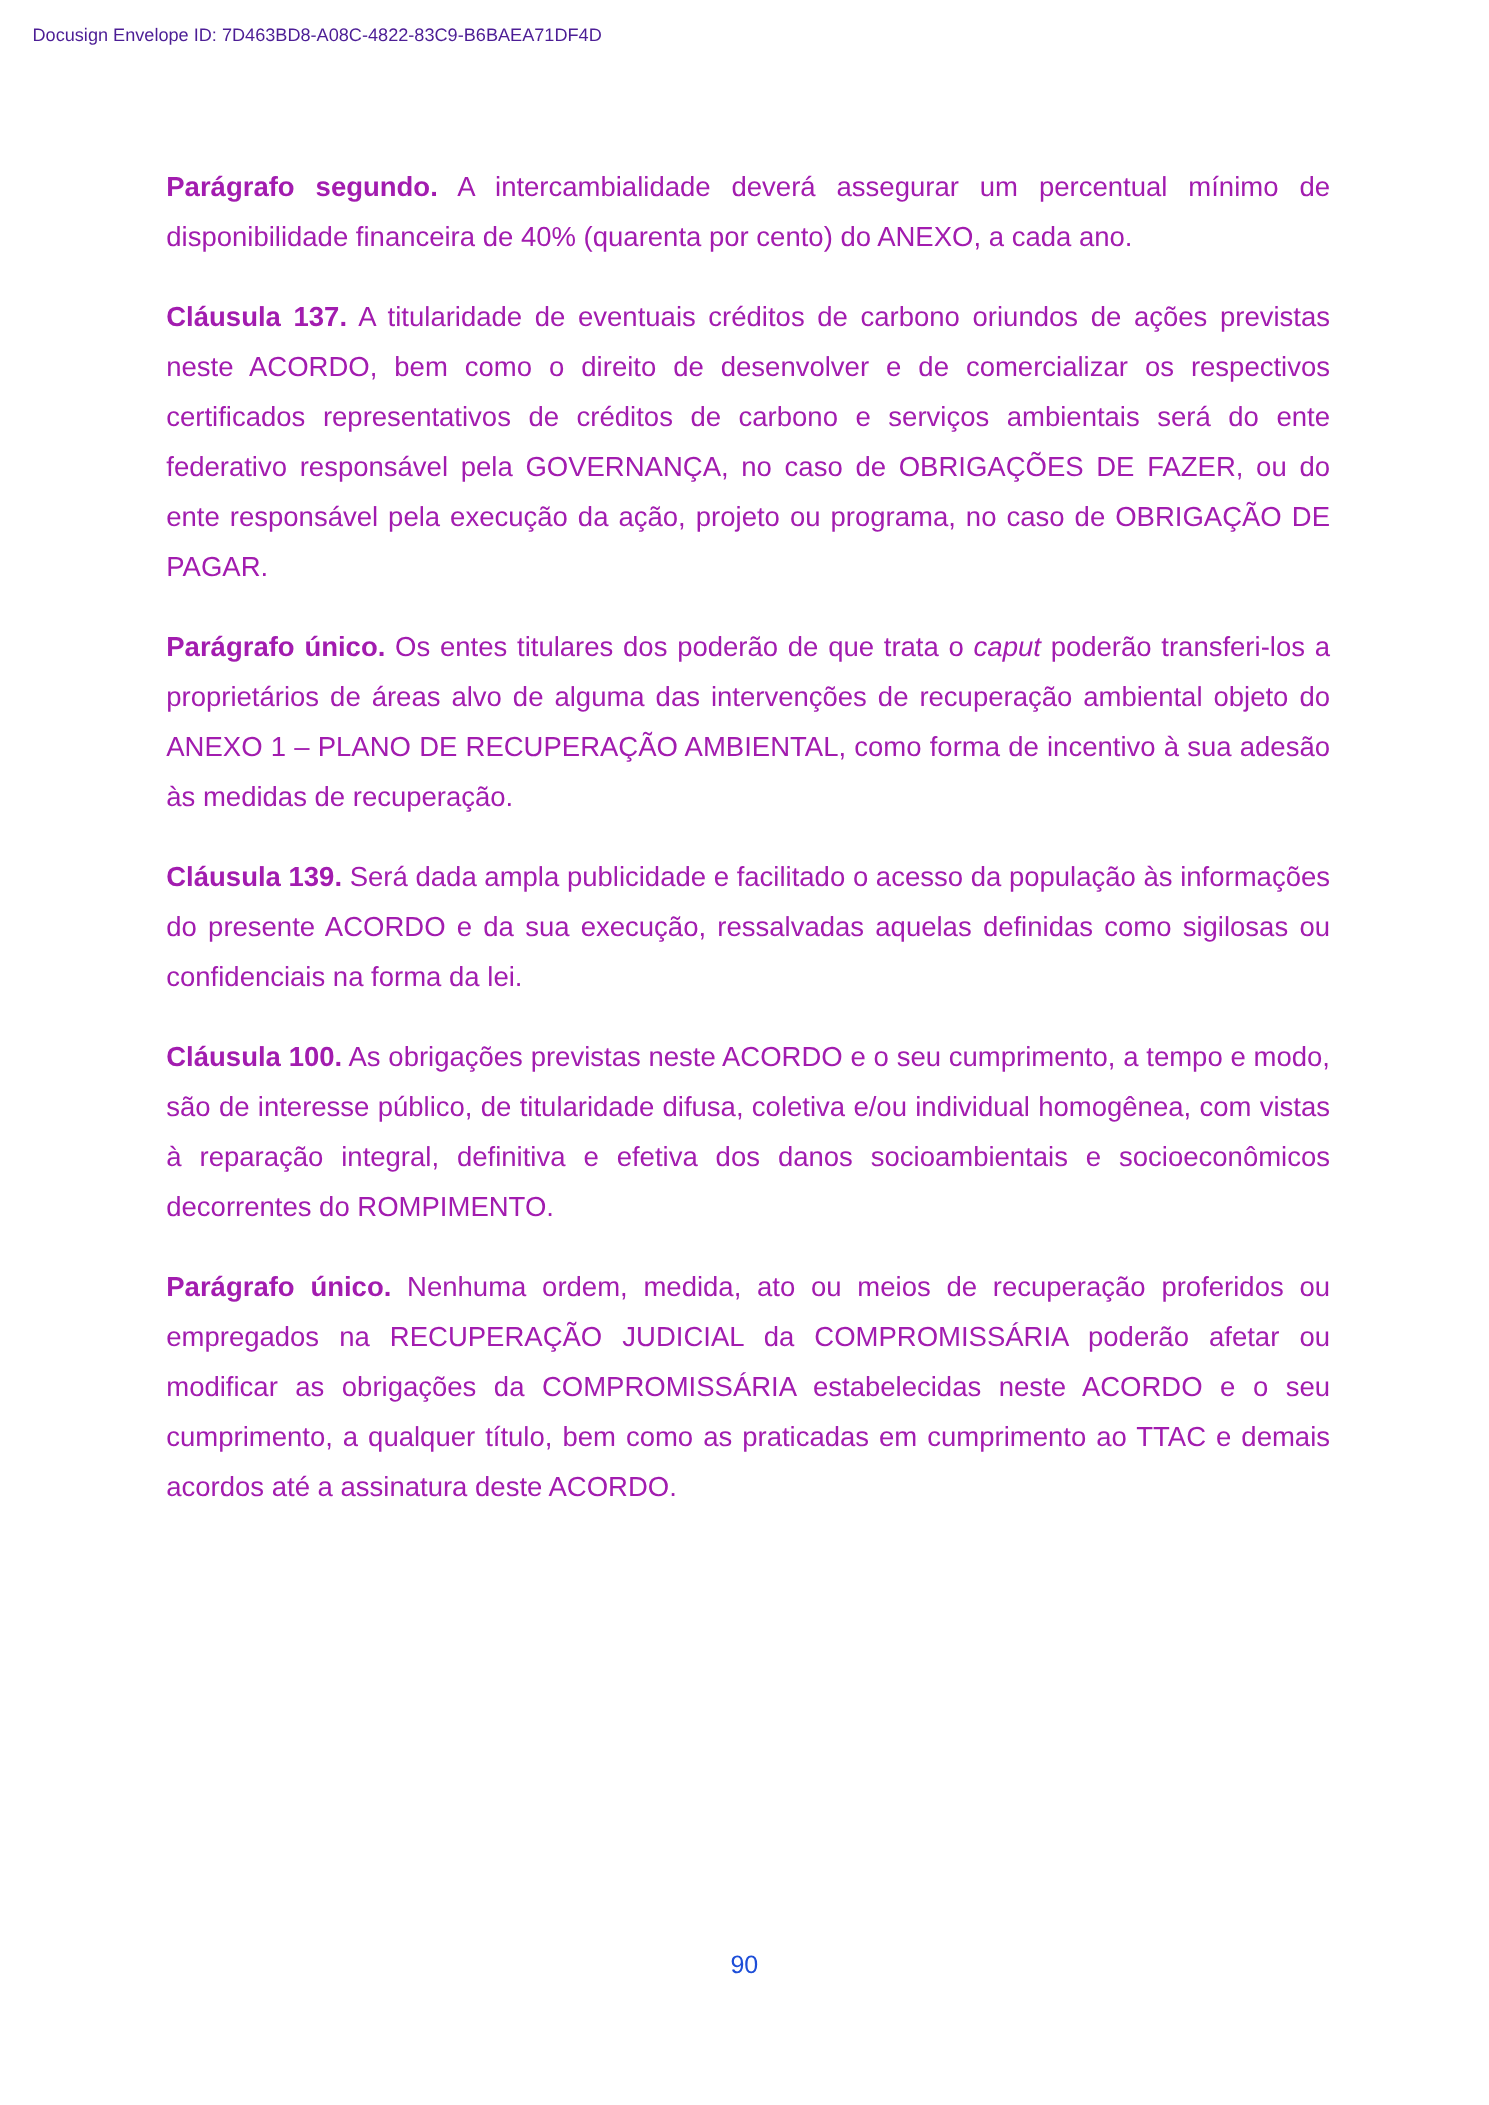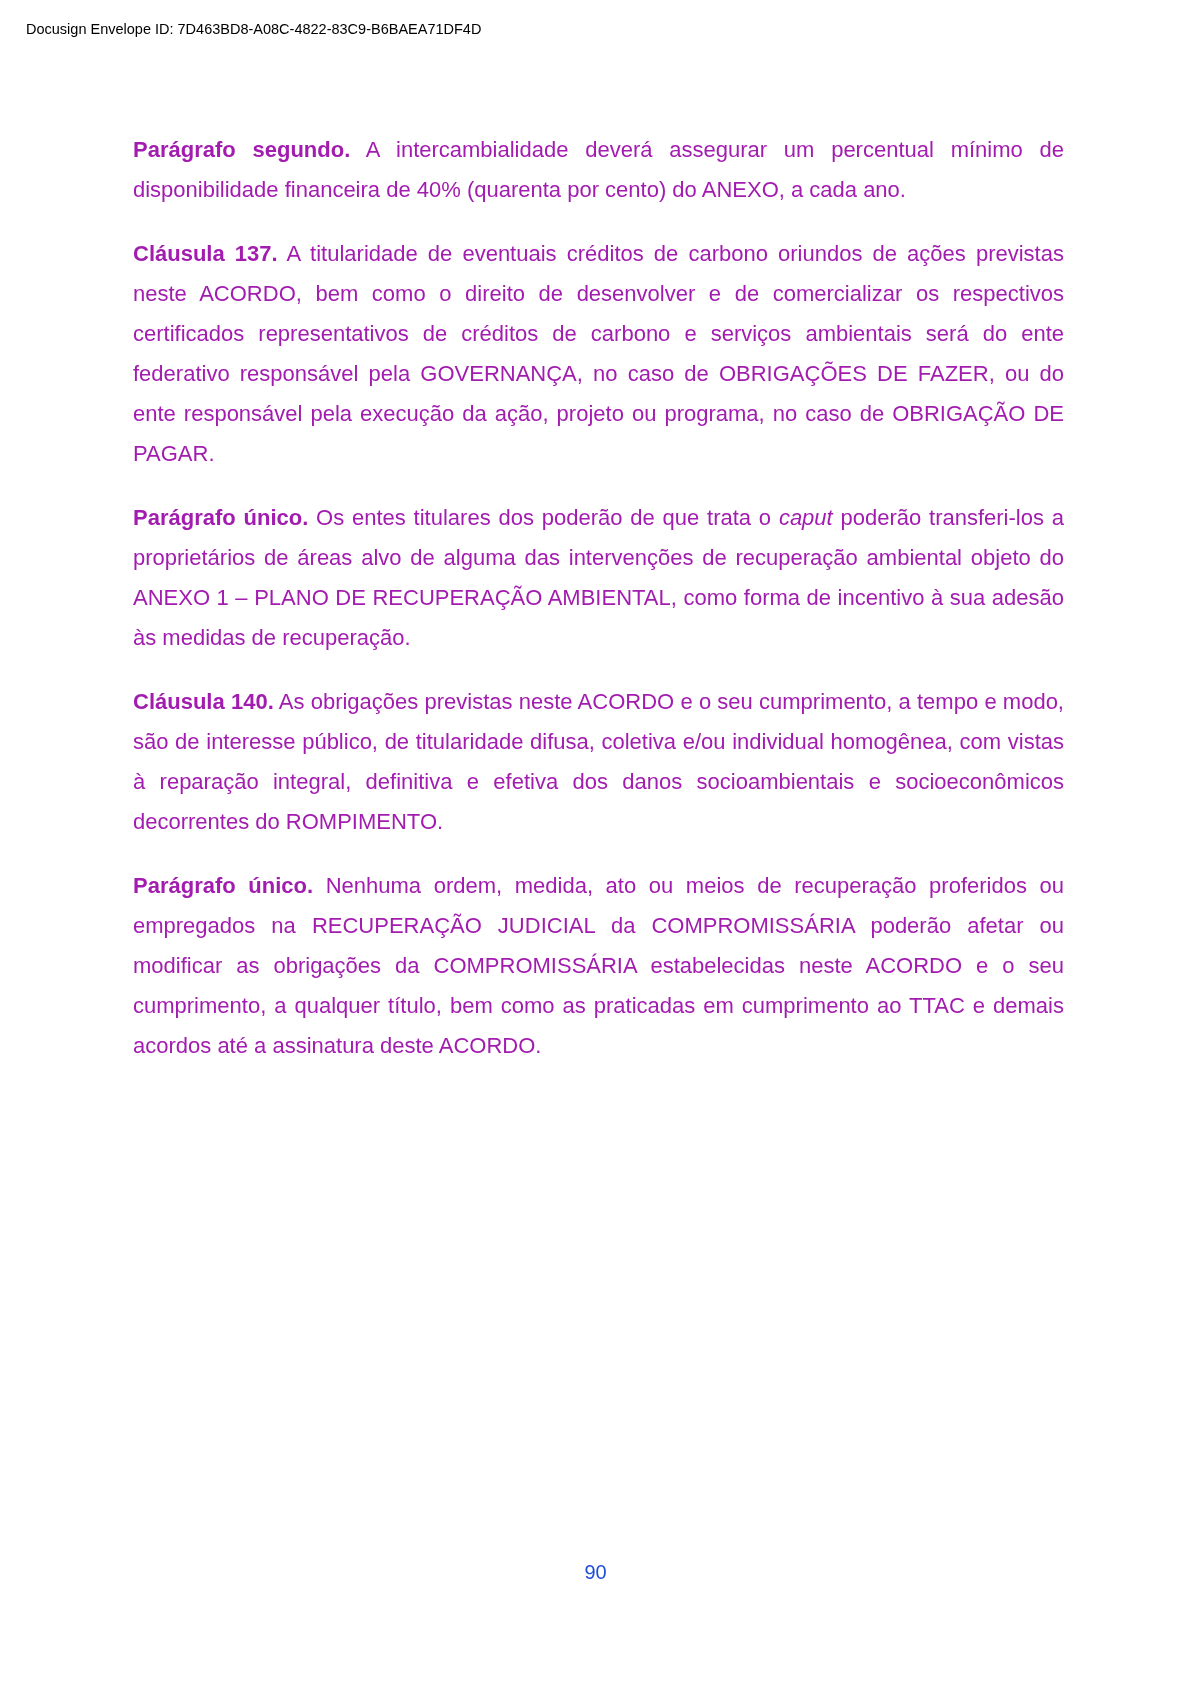--- a/index.html
+++ b/index.html
@@ -12,21 +12,21 @@
     font-family: "Liberation Sans", "DejaVu Sans", sans-serif;
     position: relative;
     overflow: hidden;
   }
   .docusign-header {
     position: absolute;
     left: 26px;
     top: 20px;
     font-size: 14.5px;
     line-height: 18px;
-    color: #000000;
+    color: #4c1d95;
     white-space: nowrap;
   }
   .page-body {
     position: absolute;
     left: 133px;
     top: 130px;
     width: 931px;
   }
   .para {
     font-size: 22px;
@@ -51,17 +51,18 @@
 </style>
 </head>
 <body>
 
 <div class="docusign-header">Docusign Envelope ID: 7D463BD8-A08C-4822-83C9-B6BAEA71DF4D</div>
 
 <div class="page-body">
     <p class="para"><span class="b">Parágrafo segundo.</span><span> A intercambialidade deverá assegurar um percentual mínimo de disponibilidade financeira de 40% (quarenta por cento) do ANEXO, a cada ano.</span></p>
     <p class="para"><span class="b">Cláusula 137.</span><span> A titularidade de eventuais créditos de carbono oriundos de ações previstas neste ACORDO, bem como o direito de desenvolver e de comercializar os respectivos certificados representativos de créditos de carbono e serviços ambientais será do ente federativo responsável pela GOVERNANÇA, no caso de OBRIGAÇÕES DE FAZER, ou do ente responsável pela execução da ação, projeto ou programa, no caso de OBRIGAÇÃO DE PAGAR.</span></p>
     <p class="para"><span class="b">Parágrafo único.</span><span> Os entes titulares dos poderão de que trata o </span><span class="i">caput</span><span> poderão transferi-los a proprietários de áreas alvo de alguma das intervenções de recuperação ambiental objeto do ANEXO 1 – PLANO DE RECUPERAÇÃO AMBIENTAL, como forma de incentivo à sua adesão às medidas de recuperação.</span></p>
-    <p class="para"><span class="b">Cláusula 140.</span><span> As obrigações previstas neste ACORDO e o seu cumprimento, a tempo e modo, são de interesse público, de titularidade difusa, coletiva e/ou individual homogênea, com vistas à reparação integral, definitiva e efetiva dos danos socioambientais e socioeconômicos decorrentes do ROMPIMENTO.</span></p>
+    <p class="para"><span class="b">Cláusula 139.</span><span> Será dada ampla publicidade e facilitado o acesso da população às informações do presente ACORDO e da sua execução, ressalvadas aquelas definidas como sigilosas ou confidenciais na forma da lei.</span></p>
+    <p class="para"><span class="b">Cláusula 100.</span><span> As obrigações previstas neste ACORDO e o seu cumprimento, a tempo e modo, são de interesse público, de titularidade difusa, coletiva e/ou individual homogênea, com vistas à reparação integral, definitiva e efetiva dos danos socioambientais e socioeconômicos decorrentes do ROMPIMENTO.</span></p>
     <p class="para"><span class="b">Parágrafo único.</span><span> Nenhuma ordem, medida, ato ou meios de recuperação proferidos ou empregados na RECUPERAÇÃO JUDICIAL da COMPROMISSÁRIA poderão afetar ou modificar as obrigações da COMPROMISSÁRIA estabelecidas neste ACORDO e o seu cumprimento, a qualquer título, bem como as praticadas em cumprimento ao TTAC e demais acordos até a assinatura deste ACORDO.</span></p>
   </div>
 
 <div class="page-footer">90</div>
 
 </body></html>

